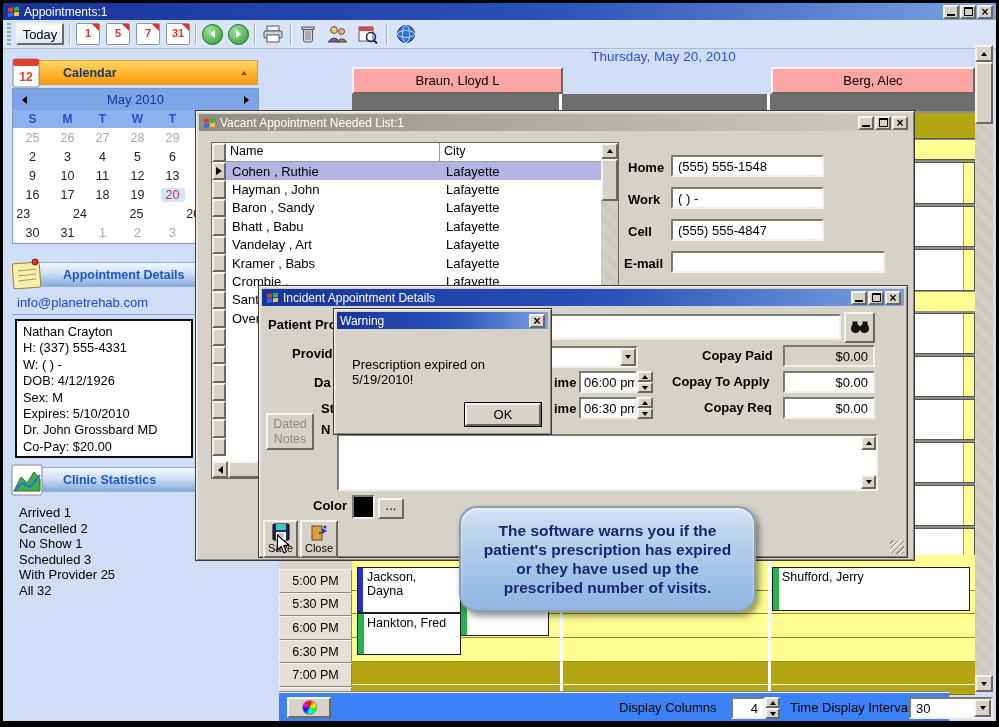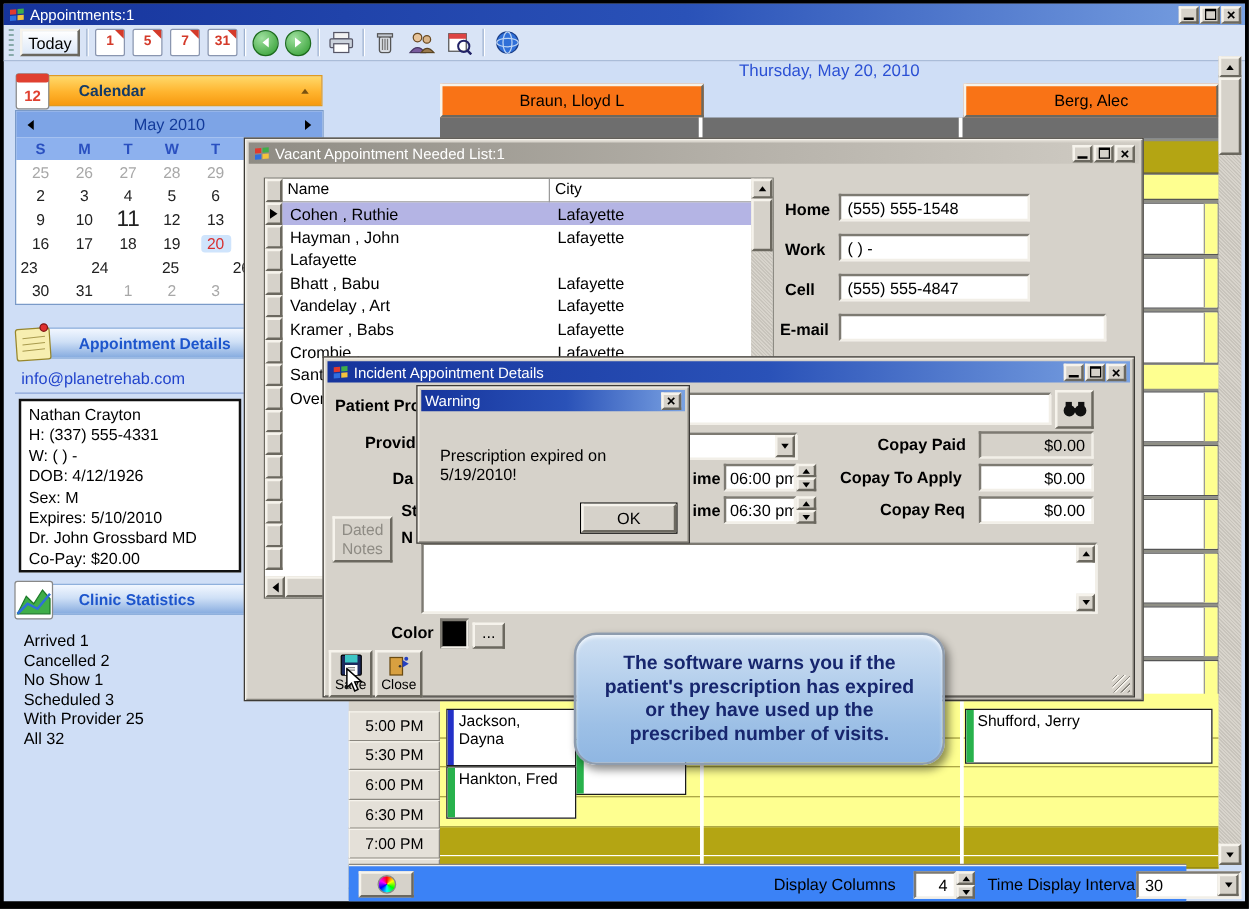--- a/index.html
+++ b/index.html
@@ -36,21 +36,21 @@
 .lbl{font-weight:bold;font-size:13px;white-space:nowrap}
 .field{background:#fff;border:2px solid;border-color:#7d7a72 #f2efe8 #f2efe8 #7d7a72;
   font-size:13px;display:flex;align-items:center;padding:0 5px;white-space:nowrap;overflow:hidden}
 .appt{background:#fff;border:1px solid #1c1c1c;font-size:12.5px;line-height:14px;overflow:hidden}
 .appt .bar{position:absolute;left:0;top:0;bottom:0;width:5px}
 .appt .txt{position:absolute;left:9px;top:2px;right:2px}
 .gridrow{position:absolute;border-bottom:1px solid rgba(110,100,15,.75)}
 .scrtrack{background:#cdc9c1;background-image:repeating-linear-gradient(45deg,#d8d4cc 0 1px,#c8c4bc 1px 2px)}
 .timecell{position:absolute;left:0;right:0;background:#e4e0d8;border:1px solid;
   border-color:#f6f3ec #8a877f #8a877f #f6f3ec;display:flex;align-items:center;justify-content:center;font-size:12.5px}
-.hdrbtn{position:absolute;top:0;height:27px;background:#f97316;border:2px solid;
+.hdrbtn{position:absolute;top:0;height:27px;background:#fca5a5;border:2px solid;
   border-color:#f6f3ec #6b685f #6b685f #f6f3ec;display:flex;align-items:center;justify-content:center;font-size:13px}
 .iconbox{display:flex;align-items:center;justify-content:center;flex:none}
 </style>
 </head>
 <body>
 
 <div id="root">
 
   <div class="abs" style="left:3px;top:3px;width:993px;height:718px;background:#cfdef6">
 
@@ -302,21 +302,21 @@
           <div style="display: flex; height: 19px;">
             <div style="width: 35px; display: flex; align-items: center; justify-content: center; font-size: 12.5px; color: rgb(34, 34, 34);">2</div>
             <div style="width: 35px; display: flex; align-items: center; justify-content: center; font-size: 12.5px; color: rgb(34, 34, 34);">3</div>
             <div style="width: 35px; display: flex; align-items: center; justify-content: center; font-size: 12.5px; color: rgb(34, 34, 34);">4</div>
             <div style="width: 35px; display: flex; align-items: center; justify-content: center; font-size: 12.5px; color: rgb(34, 34, 34);">5</div>
             <div style="width: 35px; display: flex; align-items: center; justify-content: center; font-size: 12.5px; color: rgb(34, 34, 34);">6</div>
           </div>
           <div style="display: flex; height: 19px;">
             <div style="width: 35px; display: flex; align-items: center; justify-content: center; font-size: 12.5px; color: rgb(34, 34, 34);">9</div>
             <div style="width: 35px; display: flex; align-items: center; justify-content: center; font-size: 12.5px; color: rgb(34, 34, 34);">10</div>
-            <div style="width: 35px; display: flex; align-items: center; justify-content: center; font-size: 18px; color: rgb(34, 34, 34);">11</div>
+            <div style="width: 35px; display: flex; align-items: center; justify-content: center; font-size: 13px; color: rgb(34, 34, 34);">11</div>
             <div style="width: 35px; display: flex; align-items: center; justify-content: center; font-size: 12.5px; color: rgb(34, 34, 34);">12</div>
             <div style="width: 35px; display: flex; align-items: center; justify-content: center; font-size: 12.5px; color: rgb(34, 34, 34);">13</div>
           </div>
           <div style="display: flex; height: 19px;">
             <div style="width: 35px; display: flex; align-items: center; justify-content: center; font-size: 12.5px; color: rgb(34, 34, 34);">16</div>
             <div style="width: 35px; display: flex; align-items: center; justify-content: center; font-size: 12.5px; color: rgb(34, 34, 34);">17</div>
             <div style="width: 35px; display: flex; align-items: center; justify-content: center; font-size: 12.5px; color: rgb(34, 34, 34);">18</div>
             <div style="width: 35px; display: flex; align-items: center; justify-content: center; font-size: 12.5px; color: rgb(34, 34, 34);">19</div>
             <div style="width: 35px; display: flex; align-items: center; justify-content: center; font-size: 12.5px; color: rgb(34, 34, 34);">
               <div style="width: 24px; text-align: center; border-radius: 3px; background: rgb(207, 228, 252); color: rgb(216, 48, 48);">20</div>
@@ -439,20 +439,21 @@
       <div id="vrows" class="abs" style="left:14px;top:19px;width:376px;height:301px">
           <div style="display: flex; height: 18.4px; align-items: center; background: rgb(180, 180, 228);">
             <div style="width: 214px; padding-left: 6px; font-size: 13px; white-space: nowrap; overflow: hidden;">Cohen , Ruthie</div>
             <div style="width: 162px; padding-left: 6px; font-size: 13px; white-space: nowrap; overflow: hidden;">Lafayette</div>
           </div>
           <div style="display: flex; height: 18.4px; align-items: center;">
             <div style="width: 214px; padding-left: 6px; font-size: 13px; white-space: nowrap; overflow: hidden;">Hayman , John</div>
             <div style="width: 162px; padding-left: 6px; font-size: 13px; white-space: nowrap; overflow: hidden;">Lafayette</div>
           </div>
           <div style="display: flex; height: 18.4px; align-items: center;">
+            <div style="width: 214px; padding-left: 6px; font-size: 13px; white-space: nowrap; overflow: hidden;">Baron , Sandy</div>
             <div style="width: 162px; padding-left: 6px; font-size: 13px; white-space: nowrap; overflow: hidden;">Lafayette</div>
           </div>
           <div style="display: flex; height: 18.4px; align-items: center;">
             <div style="width: 214px; padding-left: 6px; font-size: 13px; white-space: nowrap; overflow: hidden;">Bhatt , Babu</div>
             <div style="width: 162px; padding-left: 6px; font-size: 13px; white-space: nowrap; overflow: hidden;">Lafayette</div>
           </div>
           <div style="display: flex; height: 18.4px; align-items: center;">
             <div style="width: 214px; padding-left: 6px; font-size: 13px; white-space: nowrap; overflow: hidden;">Vandelay , Art</div>
             <div style="width: 162px; padding-left: 6px; font-size: 13px; white-space: nowrap; overflow: hidden;">Lafayette</div>
           </div>

